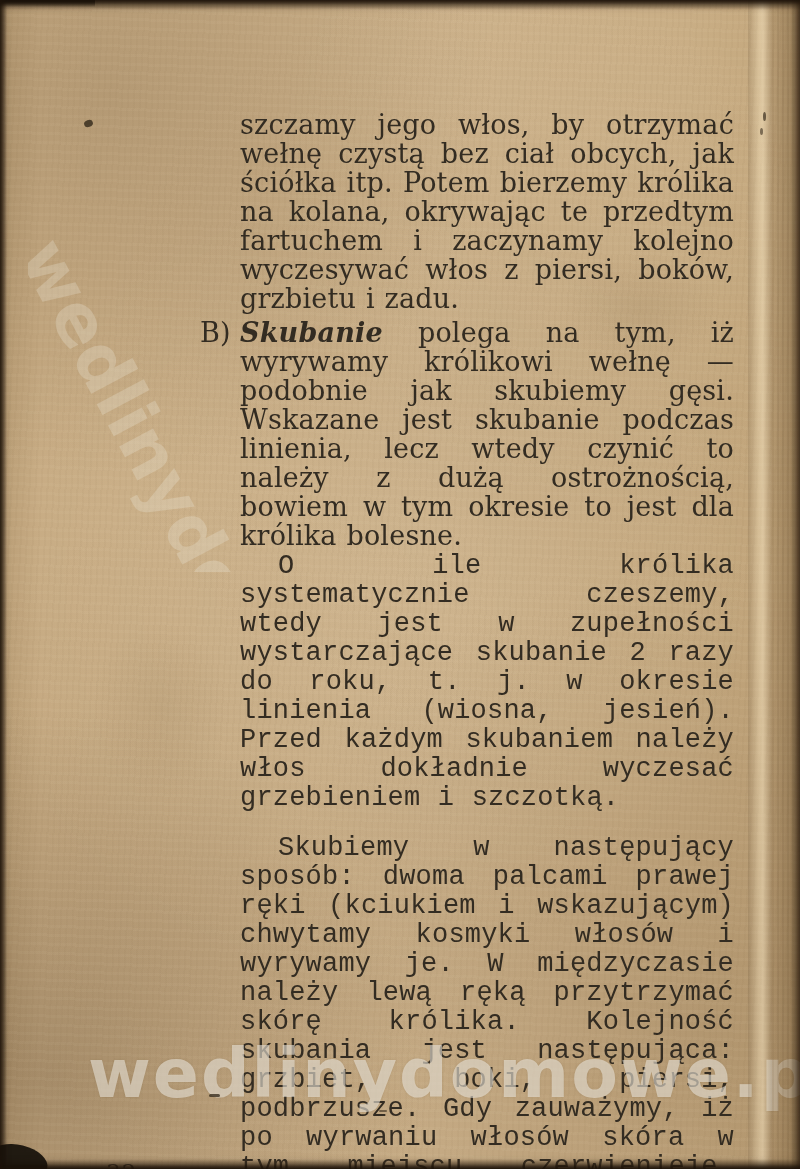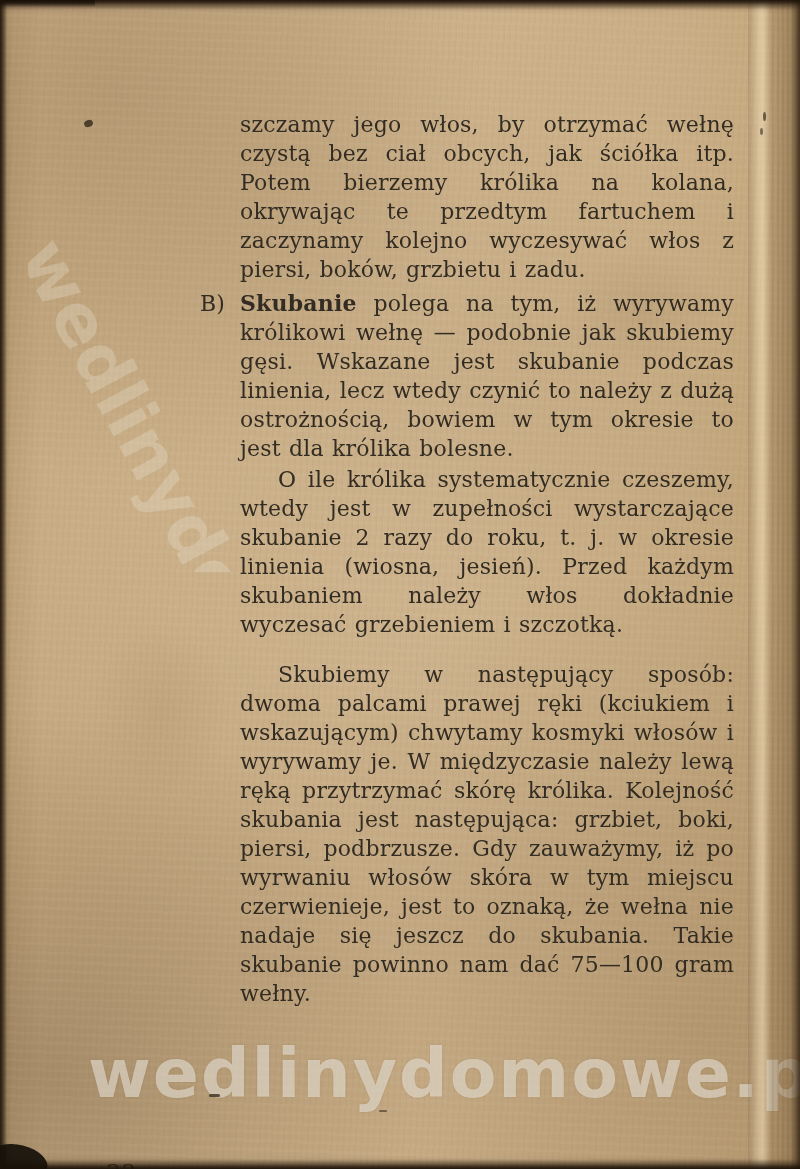--- a/index.html
+++ b/index.html
@@ -52,40 +52,40 @@
   .text-column {
     position: absolute;
     left: 200px;
     top: 110px;
     width: 534px;
   }
 
   .para {
     margin: 0 0 0 40px;
     width: 494px;
-    font-size: 22px;
+    font-size: 27px;
     line-height: 29px;
     text-align: justify;
     color: #332c22;
     letter-spacing: 0.2px;
     word-spacing: 1px;
   }
 
   .para.tail    { margin-bottom: 5px; }
   .para.item    { margin-bottom: 2px; }
-  .para.indent  { text-indent: 38px; }
+  .para.indent  { text-indent: 38px; font-family: Liberation Mono, monospace; }
   .para.gap     { margin-top: 21px; }
 
   .item-label {
     display: inline-block;
     width: 40px;
     margin-left: -40px;
   }
 
-  .item-term { font-weight: bold; }
+  .item-term { font-weight: bold; font-style: italic; }
 
   .page-number {
     position: absolute;
     left: 106px;
     top: 1159px;
     font-size: 23px;
     color: #3b332a;
     letter-spacing: 1px;
   }
 

